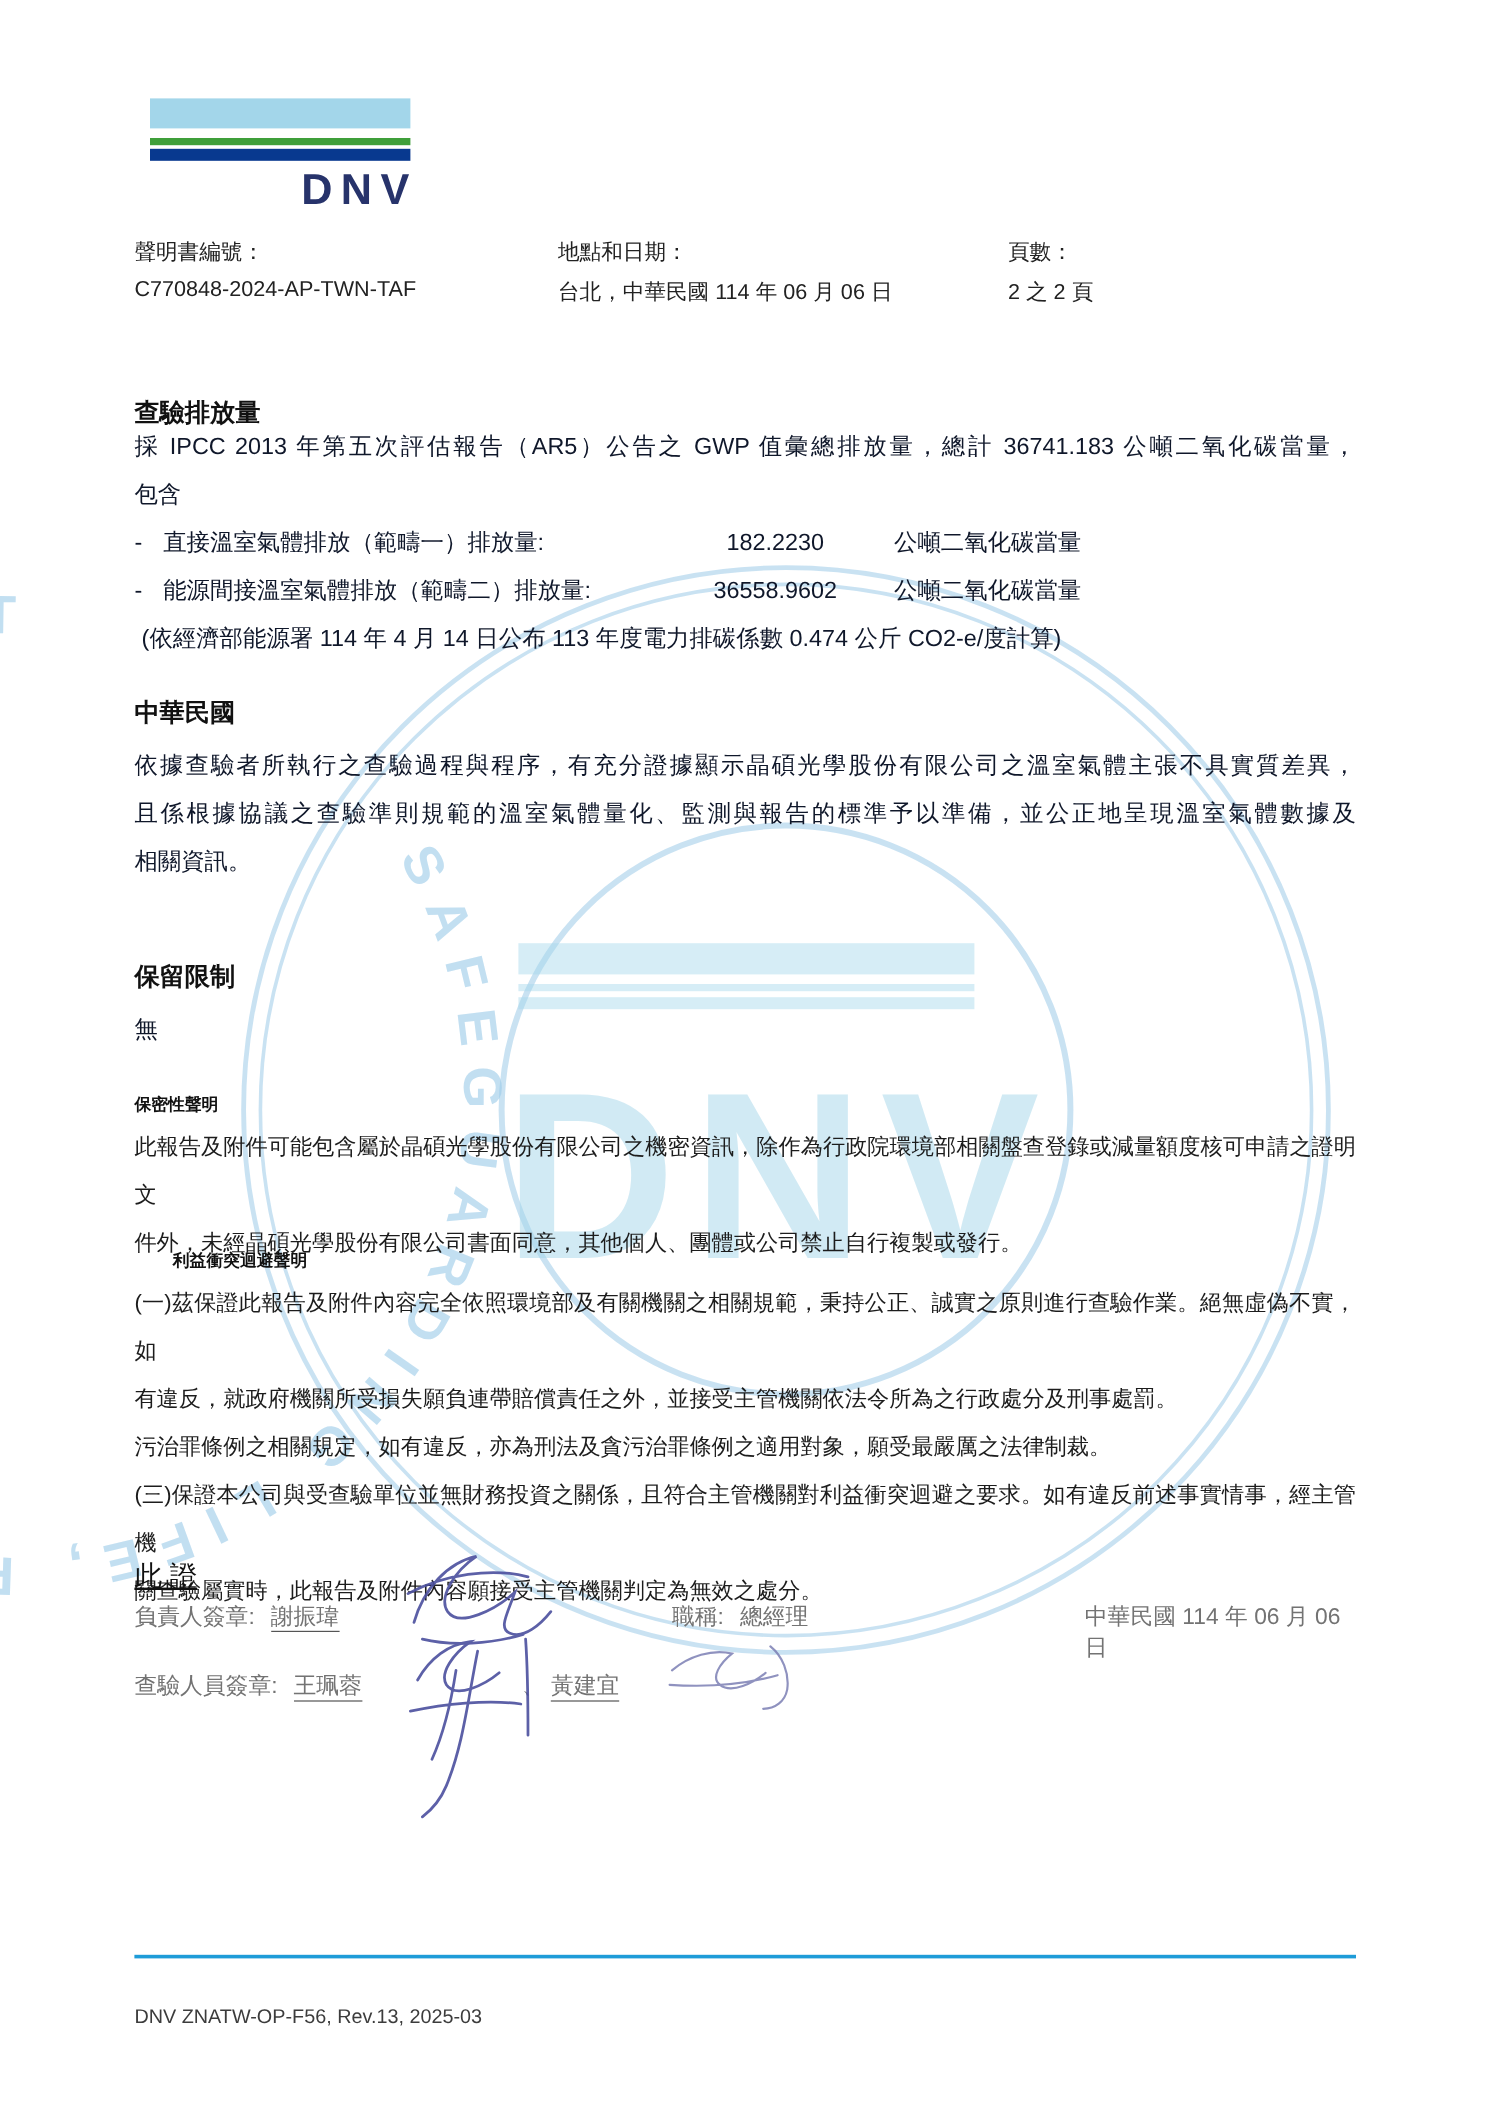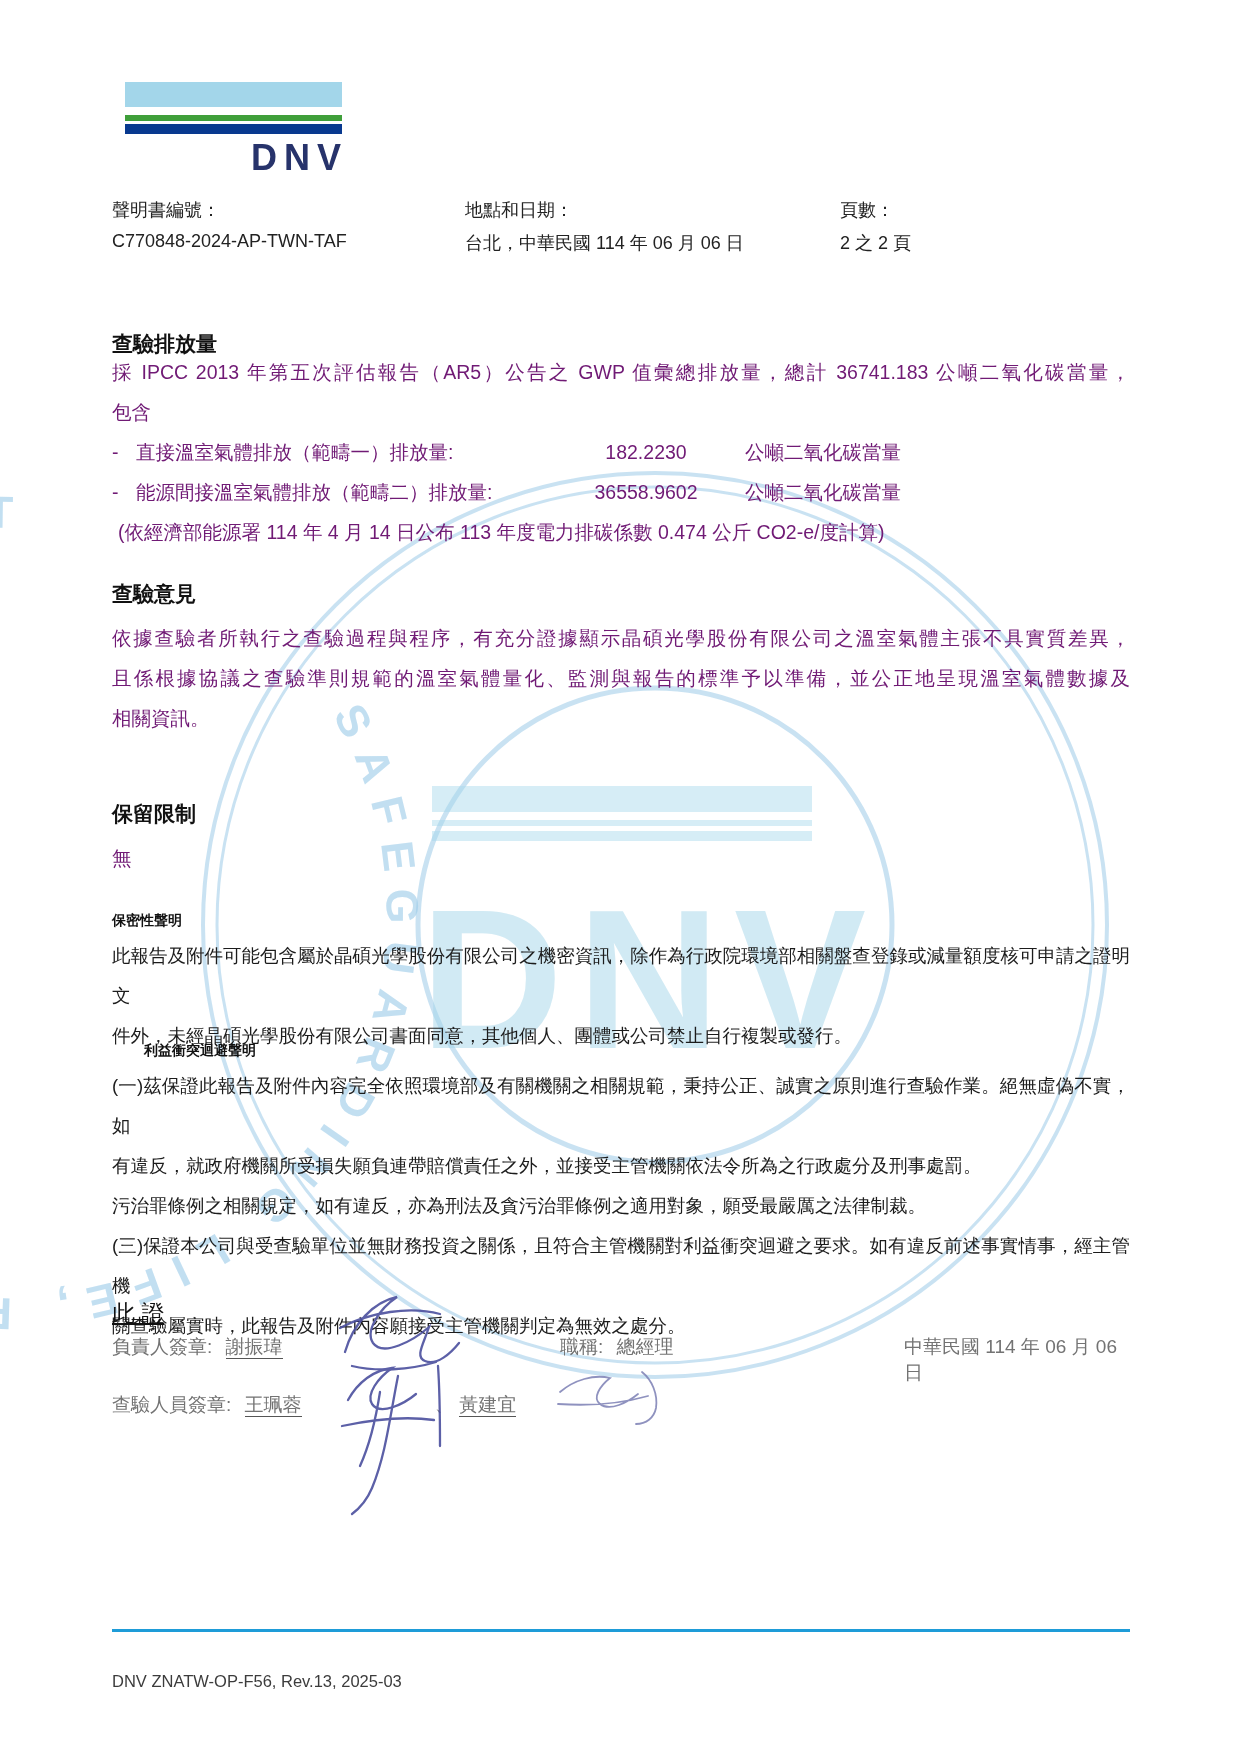--- a/index.html
+++ b/index.html
@@ -16,21 +16,21 @@
   .logo-bar-green{width:217px;height:6px;background:#3F9F3A;margin-top:8px;}
   .logo-bar-navy{width:217px;height:10px;background:#08398F;margin-top:3px;}
   .logo-text{margin-top:6px;text-align:right;font-size:36px;font-weight:bold;
     letter-spacing:7px;color:#27336B;line-height:1;margin-right:-6px;}
   
   .meta-label{font-size:18px;color:#222;}
   .meta-value{font-size:18px;color:#222;margin-top:9px;}
   
   .h1{font-size:21px;font-weight:bold;color:#111;}
   .h2{font-size:14px;font-weight:bold;color:#111;}
-  .b19{font-size:19.5px;line-height:40px;color:#701a75;width:1018px;}
+  .b19{font-size:19.5px;line-height:40px;color:#0f172a;width:1018px;}
   .b18{font-size:18.5px;line-height:40px;color:#1c1c1c;width:1018px;}
   .just{text-align:justify;text-align-last:justify;}
   .scope-row{display:flex;font-size:19.5px;line-height:40px;}
   .scope-dash{width:24px;}
   .scope-label{width:420px;}
   .scope-num{width:180px;text-align:center;}
   .scope-unit{margin-left:9px;}
   .note{font-size:19.5px;line-height:40px;padding-left:6px;}
   
   .cert-title{font-size:23px;color:#111;text-decoration:underline;}
@@ -104,21 +104,21 @@
       </div>
       <div class="scope-row">
         <span class="scope-dash">-</span>
         <span class="scope-label">能源間接溫室氣體排放（範疇二）排放量:</span>
         <span class="scope-num">36558.9602</span>
         <span class="scope-unit">公噸二氧化碳當量</span>
       </div>
       <div class="note">(依經濟部能源署 114 年 4 月 14 日公布 113 年度電力排碳係數 0.474 公斤 CO2-e/度計算)</div>
     </div>
 
-    <div class="abs h1" style="left:112px;top:580px;">查驗意見</div>
+    <div class="abs h1" style="left:112px;top:580px;">中華民國</div>
     <div class="abs b19" style="left:112px;top:618px;">
       <div class="just">依據查驗者所執行之查驗過程與程序，有充分證據顯示晶碩光學股份有限公司之溫室氣體主張不具實質差異，</div>
       <div class="just">且係根據協議之查驗準則規範的溫室氣體量化、監測與報告的標準予以準備，並公正地呈現溫室氣體數據及</div>
       <div>相關資訊。</div>
     </div>
 
     <div class="abs h1" style="left:112px;top:800px;">保留限制</div>
     <div class="abs b19" style="left:112px;top:838px;">無</div>
 
     <div class="abs h2" style="left:112px;top:912px;">保密性聲明</div>

